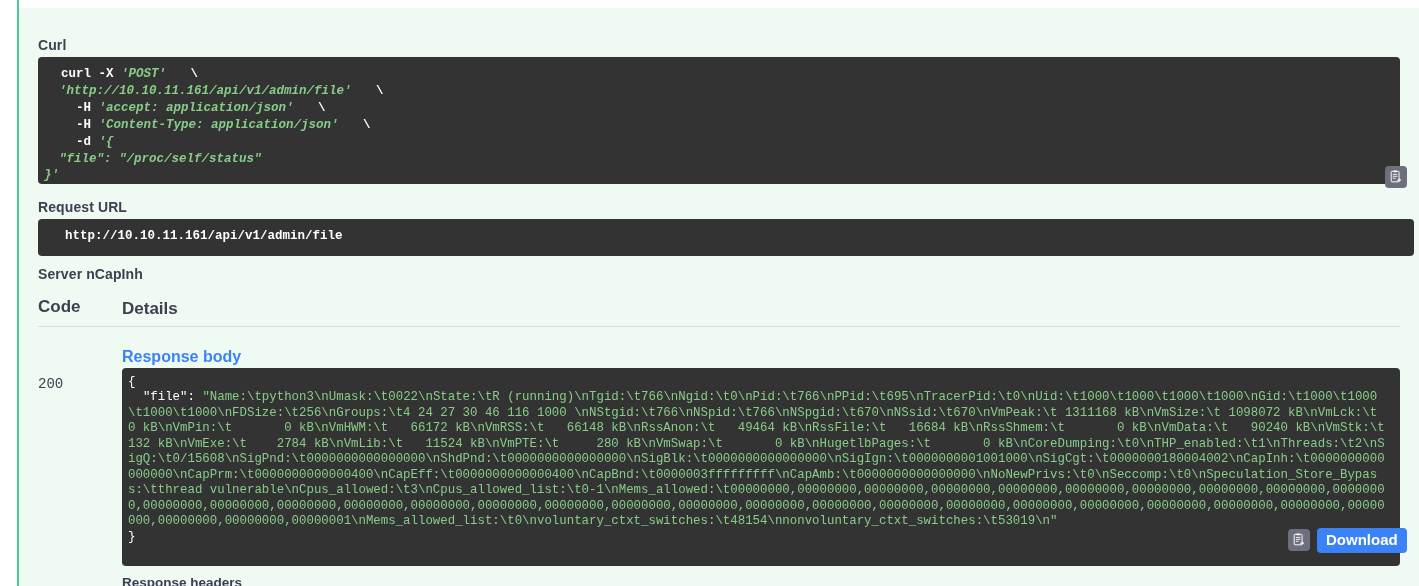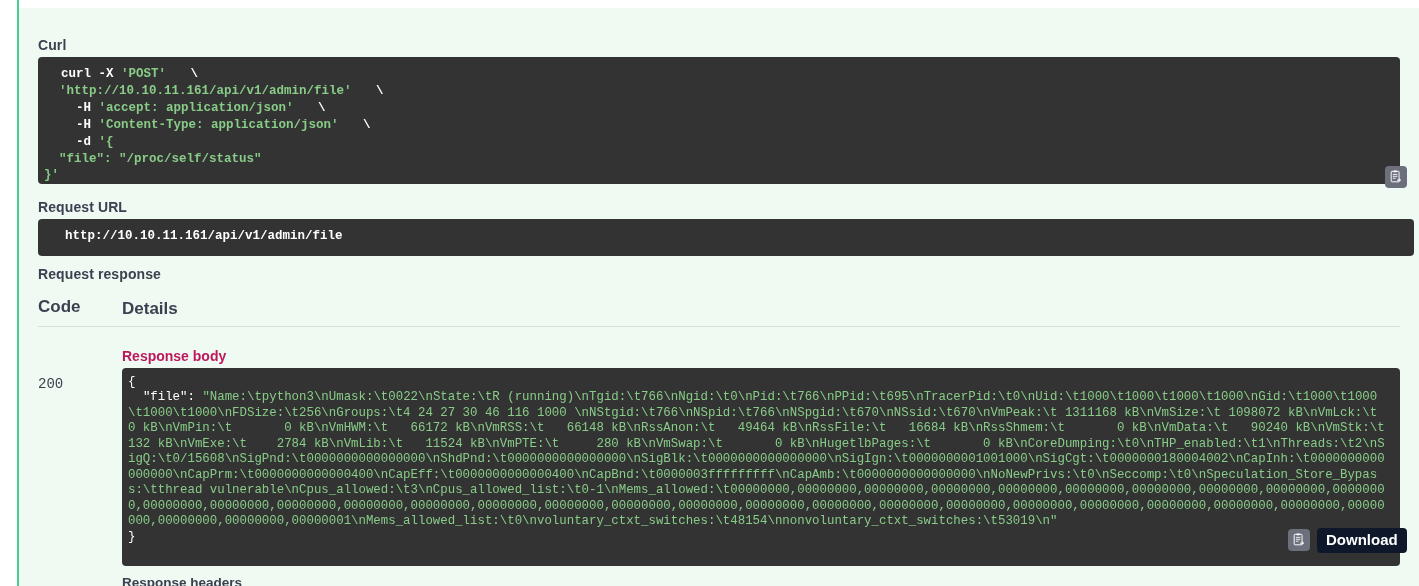--- a/index.html
+++ b/index.html
@@ -71,21 +71,21 @@
   }
   .requrl-block {
     left: 38px;
     top: 219px;
     width: 1376px;
     height: 37px;
     padding: 9px 10px 8px 10px;
     font-weight: bold;
   }
   .kw { color: #ffffff; margin-left: 17px; }
-  .str { color: #88cc88; }
+  .str { color: #88cc88; font-style: italic; }
 
   
   .copy-btn {
     position: absolute;
     width: 22px;
     height: 22px;
     background: #6c6f7c;
     border: none;
     border-radius: 4px;
     padding: 0;
@@ -127,23 +127,23 @@
     top: 337px;
     font-family: "Liberation Mono", monospace;
     font-size: 14px;
     color: #3b4151;
     margin-top: 39px;
   }
   .resp-body-label {
     position: absolute;
     left: 122px;
     top: 348px;
-    font-size: 14px;
-    font-weight: bold;
-    color: #be185d;
+    font-size: 16px;
+    font-weight: bold;
+    color: #3b82f6;
   }
   .resp-block {
     position: absolute;
     left: 122px;
     top: 368px;
     width: 1278px;
     height: 198px;
     background: #333333;
     border-radius: 4px;
     box-sizing: border-box;
@@ -160,21 +160,21 @@
     word-break: break-all;
     overflow-wrap: anywhere;
   }
   .resp-pre .brace { color: #ffffff; }
   .resp-pre .key { color: #ffffff; }
 
   .download-btn {
     position: absolute;
     left: 1317px;
     top: 528px;
-    background: #0f172a;
+    background: #3b82f6;
     color: #ffffff;
     border: none;
     border-radius: 4px;
     font-family: "Liberation Sans", sans-serif;
     font-size: 15px;
     font-weight: bold;
     padding: 4px 9px 5px 9px;
     cursor: pointer;
     line-height: 16px;
   }
@@ -215,21 +215,21 @@
         <line x1="4.4" y1="7.2" x2="9.6" y2="7.2" stroke="#ffffff" stroke-width="1"></line>
         <line x1="4.4" y1="9.4" x2="7.6" y2="9.4" stroke="#ffffff" stroke-width="1"></line>
         <path d="M9.6 11.6h3.2M11.6 10.2l1.6 1.4-1.6 1.4" fill="none" stroke="#ffffff" stroke-width="1.1" stroke-linecap="round" stroke-linejoin="round"></path>
       </svg>
     </span>
   </button>
 
   <h4 class="section-title requrl-title">Request URL</h4>
   <div class="code-block requrl-block"><span class="kw">http://10.10.11.161/api/v1/admin/file</span></div>
 
-  <h4 class="section-title srvresp-title">Request response</h4>
+  <h4 class="section-title srvresp-title">Server nCapInh</h4>
 
   <div class="resp-table-head">
     <span class="th th-code">Code</span>
     <span class="th th-details">Details</span>
   </div>
   <div class="hr"></div>
 
   <div class="status-code">200</div>
 
   <div class="resp-body-label">Response body</div>

